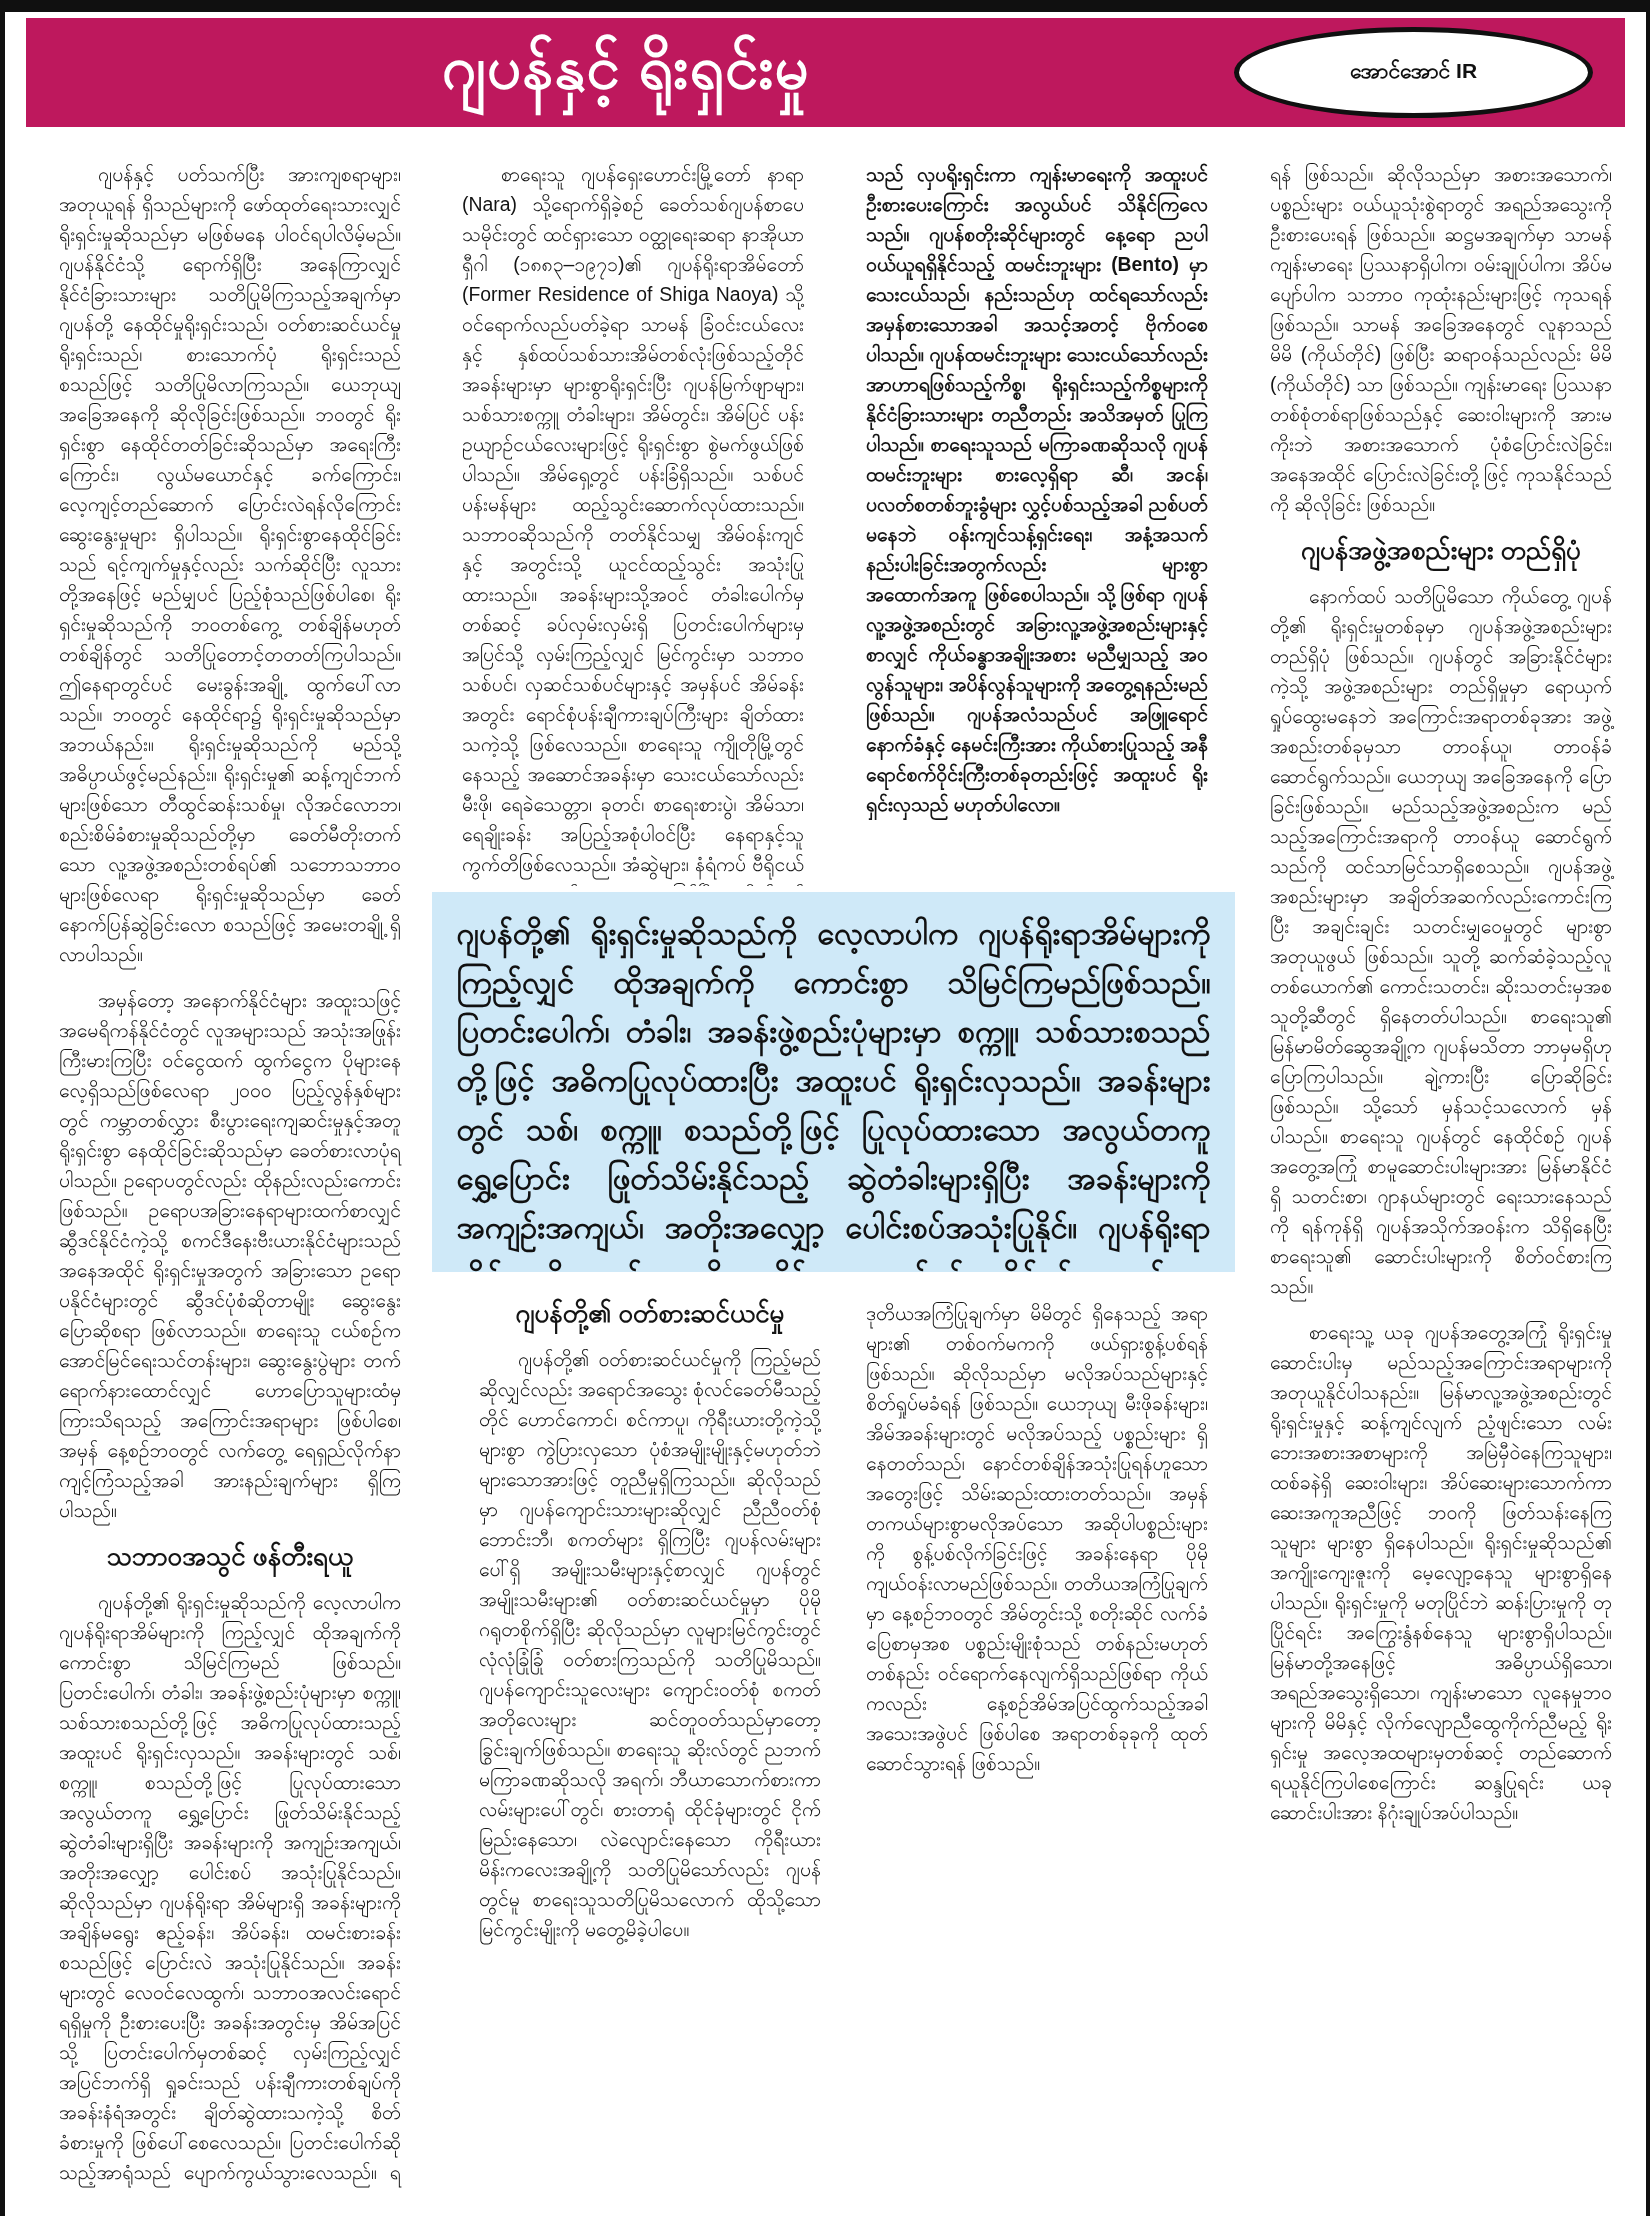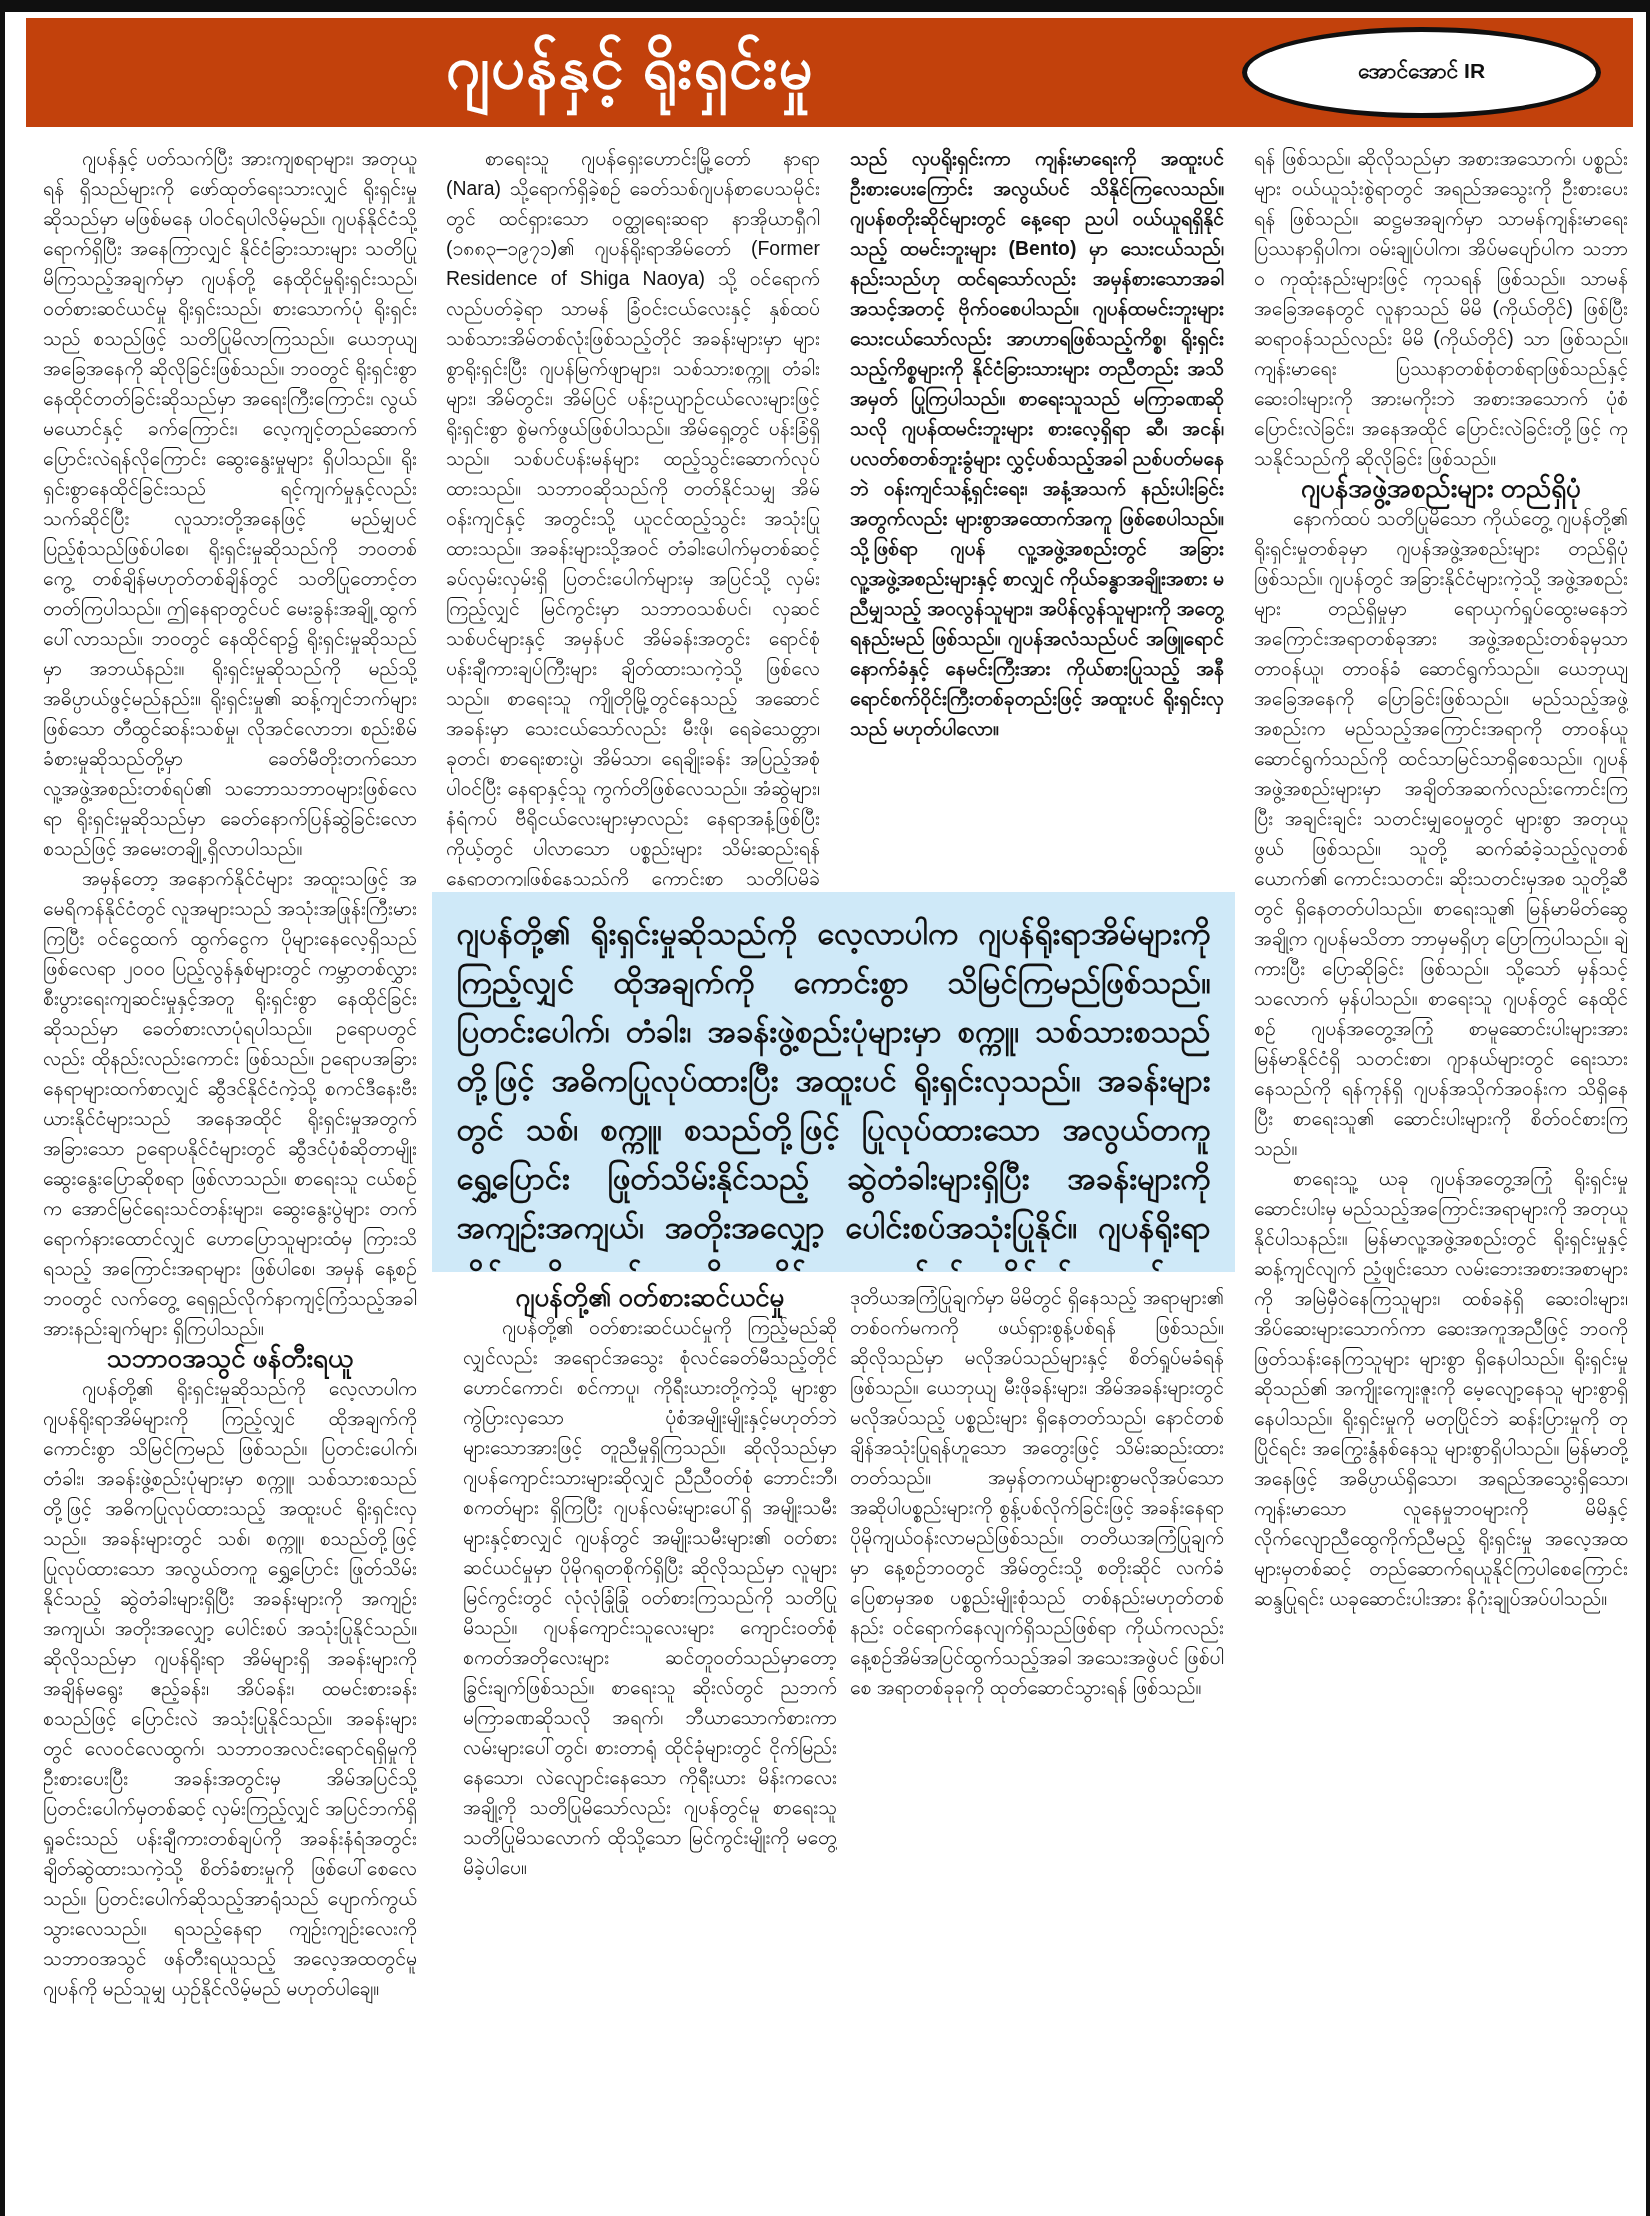--- a/index.html
+++ b/index.html
@@ -11,22 +11,22 @@
     box-sizing:border-box;
     border-left:5px solid #101010;
     border-right:5px solid #101010;
     overflow:hidden;
     color:#101010;
   }
   .topbar{
     position:absolute;top:0;left:0;width:100%;height:12.2px;background:#101010;
   }
   .masthead{
-    position:absolute;top:18px;left:9px;right:13px;height:109px;
-    background:#c2410c;
+    position:absolute;top:18px;left:9px;right:21px;height:109px;
+    background:#be185d;
     margin-left:12px;
   }
   .page-title{
     position:absolute;left:0;right:399px;top:0;height:109px;
     display:flex;align-items:center;justify-content:center;
     color:#ffffff;font-weight:bold;font-size:60px;letter-spacing:1.1px;
     text-shadow:0 0 1.1px rgba(0,0,0,.08);
     white-space:nowrap;
   }
   .badge{
@@ -36,21 +36,21 @@
     font-size:21px;font-weight:bold;color:#101010;
     box-sizing:border-box;white-space:nowrap;
   }
   .tblock{
     position:absolute;
     overflow:hidden;
     text-align:justify;
     font-size:19.4px;line-height:30px;
     color:#141414;
   }
-  .tblock p{margin:0;}
+  .tblock p{margin:16px;}
   .para{text-indent:39px;}
   .cont{text-indent:0;}
   .sec-heading{
     font-weight:bold;text-align:center;font-size:26px;
     margin:3.3px 0 3.3px 0;text-indent:0;
   }
   #col1      {left:38px;   top:143px;  width:374px;  height:2048px;}
   #col2top   {left:441px;  top:143px;  width:374px;  height:743px;}
   #col3top   {left:845px; top:143px;  width:374px;  height:743px;font-weight:bold;}
   #col2bot   {left:458px;  top:1282px; width:374px;  height:910px;}

